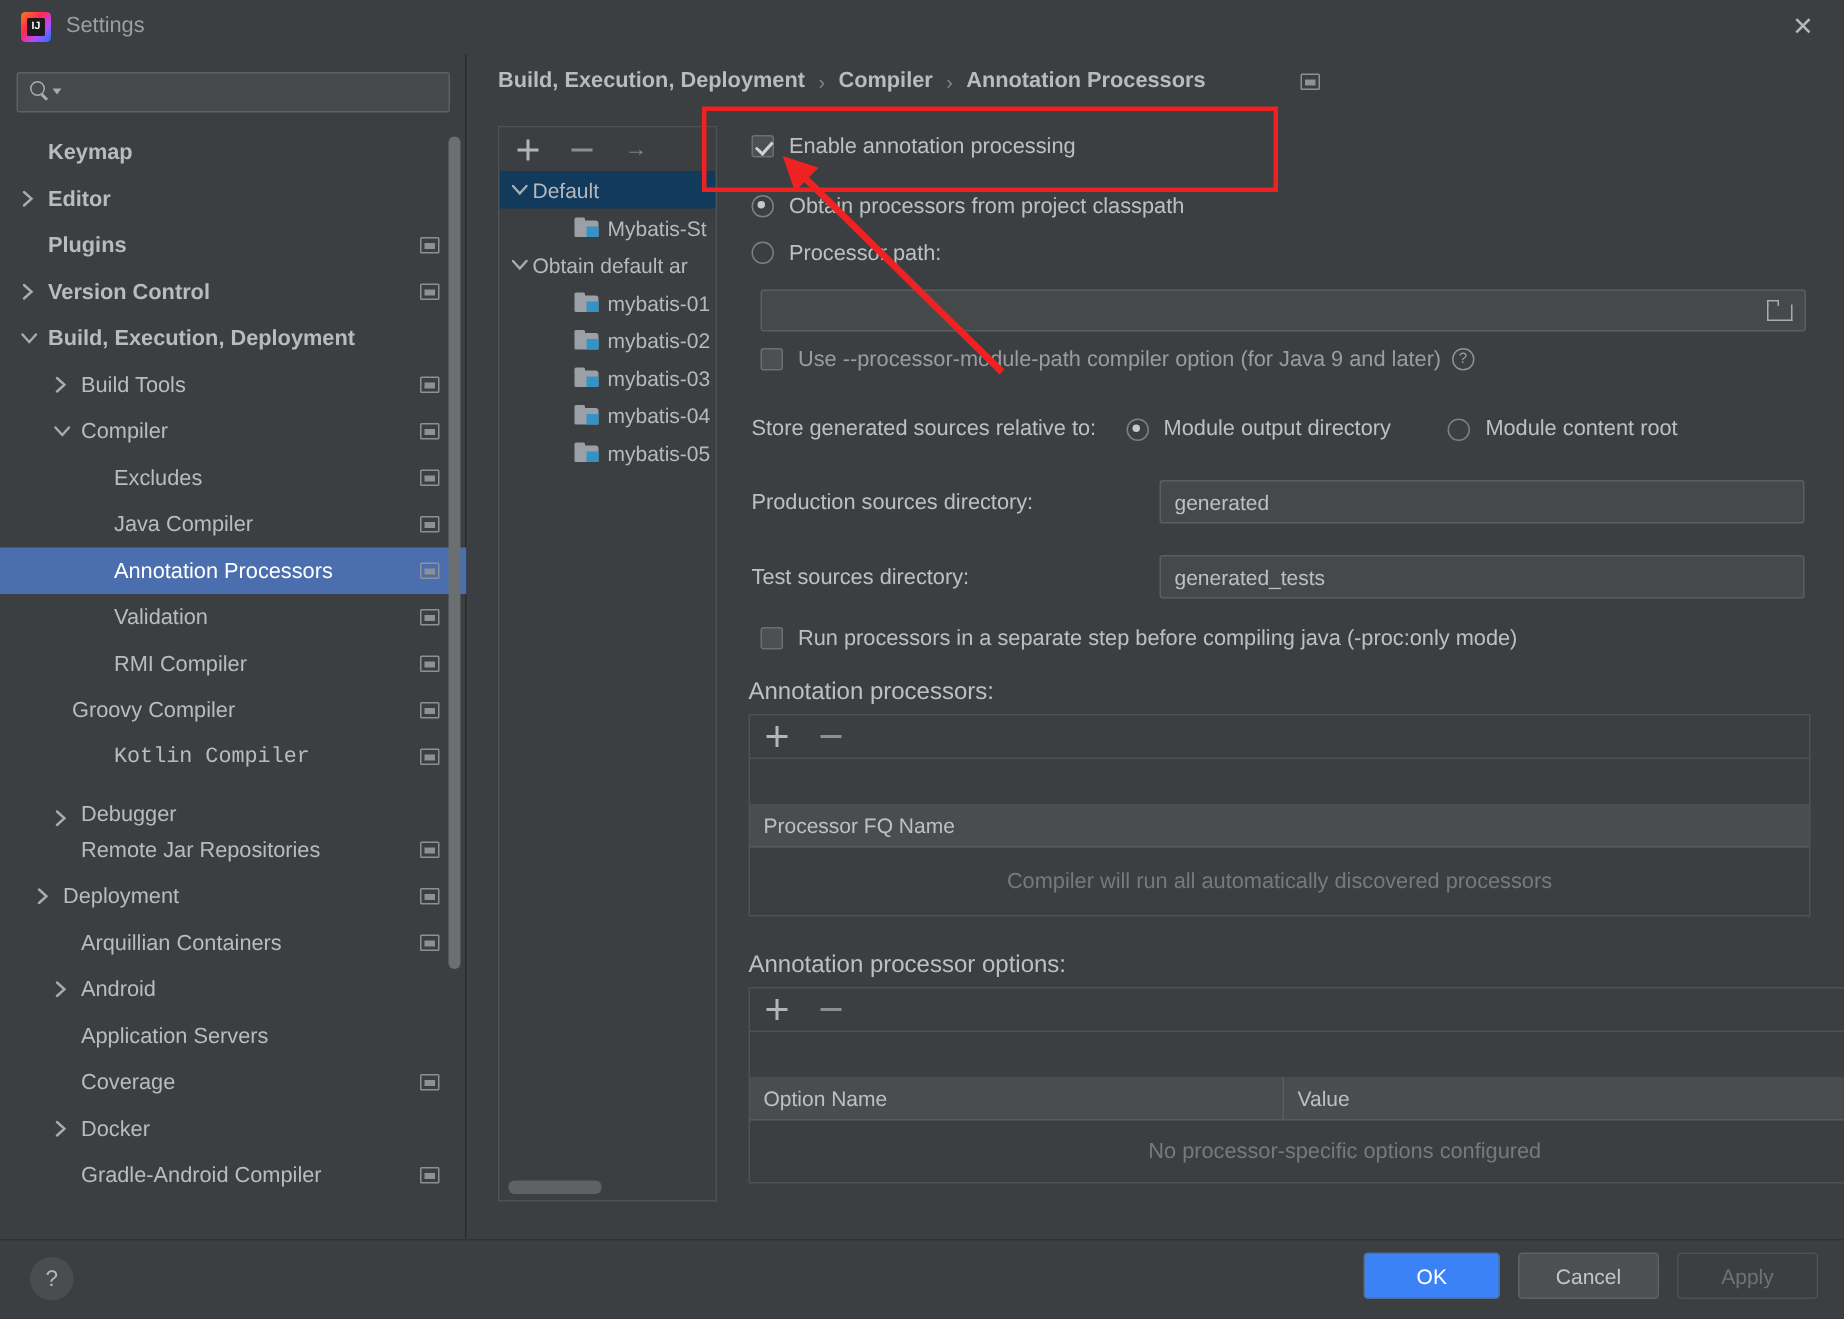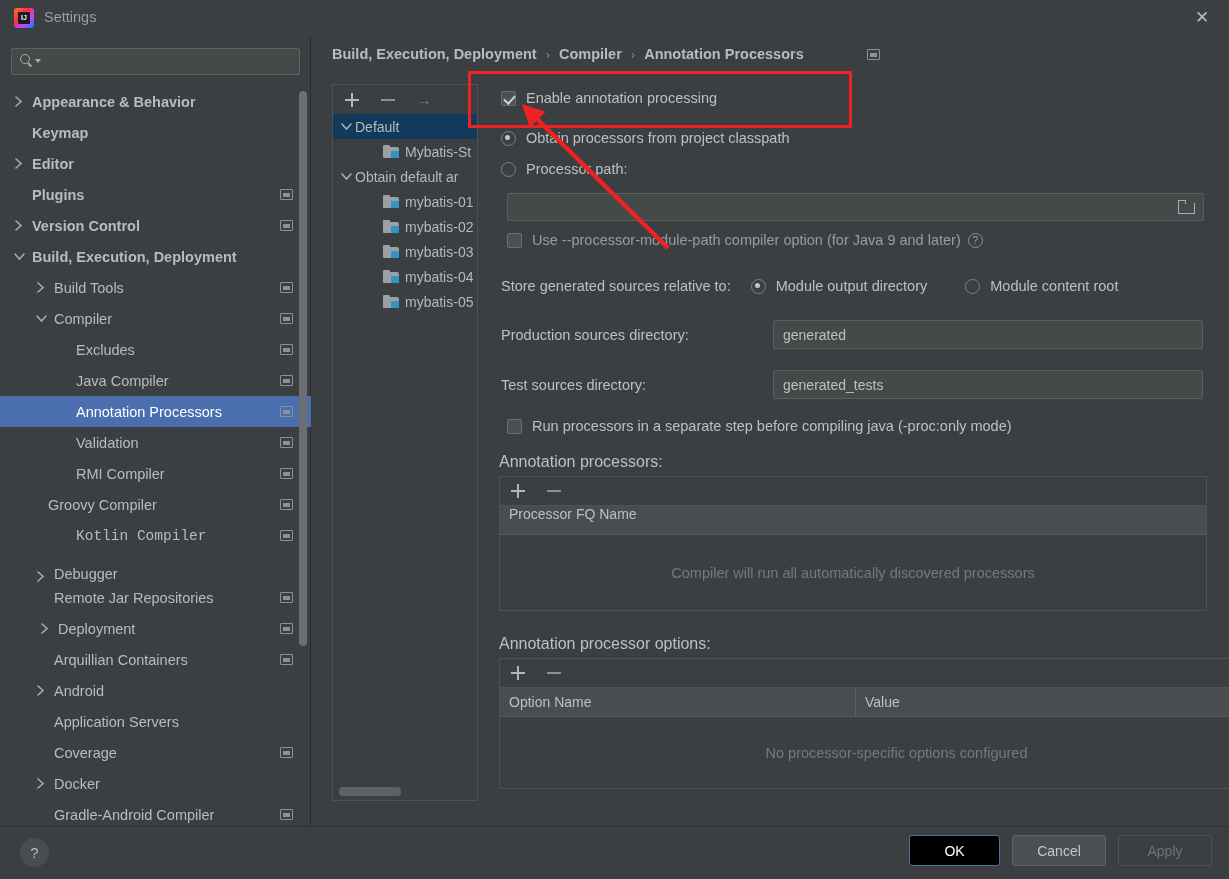--- a/index.html
+++ b/index.html
@@ -149,21 +149,21 @@
   }
   .breadcrumb .sep { color: #85888b; font-weight: normal; font-size: 13px; }
   .bc-badge {
     position: absolute; left: 867px; top: 49px; width: 13px; height: 11px;
     border: 1px solid #8d9194; border-radius: 1px;
   }
   .bc-badge::after { content:""; position:absolute; left:2px; top:3px; width:7px; height:4px; background:#8d9194; }
 
   .main { position: absolute; left: 498px; top: 80px; width: 715px; }
 
-  .row { display: flex; align-items: center; }
+  .row { display: flex; }
   .cb {
     width: 15px; height: 15px; background: #4c5052; border: 1px solid #6b6f71;
     border-radius: 2px; position: relative; flex: 0 0 15px; cursor: pointer;
   }
   .cb.checked::after {
     content: ""; position: absolute; left: 4px; top: 1px; width: 5px; height: 9px;
     border: solid #cfd2d4; border-width: 0 2px 2px 0; transform: rotate(42deg);
   }
   .rb {
     width: 15px; height: 15px; border: 1.5px solid #7d8184; border-radius: 50%;
@@ -216,22 +216,22 @@
   .t-aopts { left: 1px; top: 555px; }
 
   .tablebox { position: absolute; border: 1px solid #4e5254; background: #3c3f41; }
   .tb-aproc { left: 1px; top: 396px; width: 708px; height: 135px; }
   .tb-aopts { left: 1px; top: 578px; width: 795px; height: 131px; }
   .tbl-toolbar {
     height: 29px; display: flex; align-items: center; padding-left: 9px; gap: 18px;
     border-bottom: 1px solid #4e5254;
   }
   .tbl-head {
-    height: 29px; background: #4a4d4f; display: flex; 
-    font-size: 14px; color: #bdc0c2; border-bottom: 1px solid #565a5c;
+    height: 29px; background: #4a4d4f; display: flex; align-items: center;
+    font-size: 14px; color: #bdc0c2; border-bottom: 1px solid #565a5c; margin-top: 30px;
   }
   .th { padding-left: 9px; }
   .th.c1 { width: 356px; border-right: 1px solid #5a5e60; height: 100%; display:flex; align-items:center; }
   .th.c2 { flex: 1; height: 100%; display:flex; align-items:center; padding-left: 9px; }
   .tbl-empty {
     flex: 1; display: flex; align-items: center; justify-content: center;
     font-size: 14.5px; color: #77797b;
   }
   .tablebox { display: flex; flex-direction: column; }
 
@@ -244,21 +244,21 @@
     position: absolute; left: 20px; top: 838px; width: 29px; height: 29px;
     border-radius: 50%; background: #4a4d4f;
     display: flex; align-items: center; justify-content: center;
     font-size: 15px; color: #b6b9bc; cursor: pointer;
   }
   .btn {
     position: absolute; height: 31px; border-radius: 3px; font-size: 14px;
     display: flex; align-items: center; justify-content: center; cursor: pointer;
     font-family: "Liberation Sans", sans-serif;
   }
-  .btn-ok     { left: 909px; top: 835px; width: 91px; background: #000000; border: 1px solid #4c7099; color: #ffffff; }
+  .btn-ok     { left: 909px; top: 835px; width: 91px; background: #3b82f6; border: 1px solid #4c7099; color: #ffffff; }
   .btn-cancel { left: 1012px; top: 835px; width: 94px; background: #4c5052; border: 1px solid #5e6264; color: #c3c6c8; }
   .btn-apply  { left: 1118px; top: 835px; width: 94px; background: #3c3f41; border: 1px solid #4e5254; color: #6f7274; }
 
   
   .anno { position: absolute; left: 0; top: 0; width: 1229px; height: 879px; pointer-events: none; }
   .anno-rect {
     position: absolute; left: 468px; top: 71px; width: 384px; height: 57px;
     border: 3px solid #ee2222;
   }
 </style>
@@ -281,128 +281,120 @@
         <span class="search-icon">
           <span class="circ"></span>
             <span class="handle"></span>
         </span>
         <span class="search-tri"></span>
         <input class="search-input" value="" placeholder="" style="">
       </div>
     </div>
     <div class="tree" id="sidebar-tree">
         <div class="node" style="padding-left: 14px;">
+          <span class="chev"></span>
+          <span class="label lvl0">Keymap</span>
+        </div>
+        <div class="node" style="padding-left: 14px;">
           <span class="chev">
             <svg width="9" height="11" viewBox="0 0 9 11">
               <path d="M2 1 L7 5.5 L2 10" fill="none" stroke="#a9acae" stroke-width="1.6" stroke-linecap="round"></path>
             </svg>
           </span>
-          <span class="label lvl0">Appearance &amp; Behavior</span>
+          <span class="label lvl0">Editor</span>
         </div>
         <div class="node" style="padding-left: 14px;">
           <span class="chev"></span>
-          <span class="label lvl0">Keymap</span>
+          <span class="label lvl0">Plugins</span>
+          <span class="badge"></span>
         </div>
         <div class="node" style="padding-left: 14px;">
           <span class="chev">
             <svg width="9" height="11" viewBox="0 0 9 11">
               <path d="M2 1 L7 5.5 L2 10" fill="none" stroke="#a9acae" stroke-width="1.6" stroke-linecap="round"></path>
             </svg>
           </span>
-          <span class="label lvl0">Editor</span>
+          <span class="label lvl0">Version Control</span>
+          <span class="badge"></span>
         </div>
         <div class="node" style="padding-left: 14px;">
-          <span class="chev"></span>
-          <span class="label lvl0">Plugins</span>
-          <span class="badge"></span>
-        </div>
-        <div class="node" style="padding-left: 14px;">
+          <span class="chev">
+            <svg width="11" height="9" viewBox="0 0 11 9">
+              <path d="M1 2 L5.5 7 L10 2" fill="none" stroke="#a9acae" stroke-width="1.6" stroke-linecap="round"></path>
+            </svg>
+          </span>
+          <span class="label lvl0">Build, Execution, Deployment</span>
+        </div>
+        <div class="node" style="padding-left: 36px;">
           <span class="chev">
             <svg width="9" height="11" viewBox="0 0 9 11">
               <path d="M2 1 L7 5.5 L2 10" fill="none" stroke="#a9acae" stroke-width="1.6" stroke-linecap="round"></path>
             </svg>
           </span>
-          <span class="label lvl0">Version Control</span>
-          <span class="badge"></span>
-        </div>
-        <div class="node" style="padding-left: 14px;">
+          <span class="label">Build Tools</span>
+          <span class="badge"></span>
+        </div>
+        <div class="node" style="padding-left: 36px;">
           <span class="chev">
             <svg width="11" height="9" viewBox="0 0 11 9">
               <path d="M1 2 L5.5 7 L10 2" fill="none" stroke="#a9acae" stroke-width="1.6" stroke-linecap="round"></path>
             </svg>
           </span>
-          <span class="label lvl0">Build, Execution, Deployment</span>
-        </div>
-        <div class="node" style="padding-left: 36px;">
+          <span class="label">Compiler</span>
+          <span class="badge"></span>
+        </div>
+        <div class="node" style="padding-left: 58px;">
+          <span class="chev"></span>
+          <span class="label">Excludes</span>
+          <span class="badge"></span>
+        </div>
+        <div class="node" style="padding-left: 58px;">
+          <span class="chev"></span>
+          <span class="label">Java Compiler</span>
+          <span class="badge"></span>
+        </div>
+        <div class="node selected" style="padding-left: 58px;">
+          <span class="chev"></span>
+          <span class="label">Annotation Processors</span>
+          <span class="badge"></span>
+        </div>
+        <div class="node" style="padding-left: 58px;">
+          <span class="chev"></span>
+          <span class="label">Validation</span>
+          <span class="badge"></span>
+        </div>
+        <div class="node" style="padding-left: 58px;">
+          <span class="chev"></span>
+          <span class="label">RMI Compiler</span>
+          <span class="badge"></span>
+        </div>
+        <div class="node" style="padding-left: 30px;">
+          <span class="chev"></span>
+          <span class="label">Groovy Compiler</span>
+          <span class="badge"></span>
+        </div>
+        <div class="node" style="padding-left: 58px; font-family: Liberation Mono, monospace;">
+          <span class="chev"></span>
+          <span class="label">Kotlin Compiler</span>
+          <span class="badge"></span>
+        </div>
+        <div class="node" style="padding-left: 36px; align-items: flex-end;">
           <span class="chev">
             <svg width="9" height="11" viewBox="0 0 9 11">
               <path d="M2 1 L7 5.5 L2 10" fill="none" stroke="#a9acae" stroke-width="1.6" stroke-linecap="round"></path>
             </svg>
           </span>
-          <span class="label">Build Tools</span>
-          <span class="badge"></span>
-        </div>
-        <div class="node" style="padding-left: 36px;">
-          <span class="chev">
-            <svg width="11" height="9" viewBox="0 0 11 9">
-              <path d="M1 2 L5.5 7 L10 2" fill="none" stroke="#a9acae" stroke-width="1.6" stroke-linecap="round"></path>
-            </svg>
-          </span>
-          <span class="label">Compiler</span>
-          <span class="badge"></span>
-        </div>
-        <div class="node" style="padding-left: 58px;">
-          <span class="chev"></span>
-          <span class="label">Excludes</span>
-          <span class="badge"></span>
-        </div>
-        <div class="node" style="padding-left: 58px;">
-          <span class="chev"></span>
-          <span class="label">Java Compiler</span>
-          <span class="badge"></span>
-        </div>
-        <div class="node selected" style="padding-left: 58px;">
-          <span class="chev"></span>
-          <span class="label">Annotation Processors</span>
-          <span class="badge"></span>
-        </div>
-        <div class="node" style="padding-left: 58px;">
-          <span class="chev"></span>
-          <span class="label">Validation</span>
-          <span class="badge"></span>
-        </div>
-        <div class="node" style="padding-left: 58px;">
-          <span class="chev"></span>
-          <span class="label">RMI Compiler</span>
-          <span class="badge"></span>
-        </div>
-        <div class="node" style="padding-left: 30px;">
-          <span class="chev"></span>
-          <span class="label">Groovy Compiler</span>
-          <span class="badge"></span>
-        </div>
-        <div class="node" style="padding-left: 58px; font-family: Liberation Mono, monospace;">
-          <span class="chev"></span>
-          <span class="label">Kotlin Compiler</span>
-          <span class="badge"></span>
-        </div>
-        <div class="node" style="padding-left: 36px; align-items: flex-end;">
-          <span class="chev">
-            <svg width="9" height="11" viewBox="0 0 9 11">
-              <path d="M2 1 L7 5.5 L2 10" fill="none" stroke="#a9acae" stroke-width="1.6" stroke-linecap="round"></path>
-            </svg>
-          </span>
           <span class="label">Debugger</span>
         </div>
         <div class="node" style="padding-left: 36px;">
           <span class="chev"></span>
           <span class="label">Remote Jar Repositories</span>
           <span class="badge"></span>
         </div>
-        <div class="node" style="padding-left: 40px;">
+        <div class="node" style="padding-left: 24px;">
           <span class="chev">
             <svg width="9" height="11" viewBox="0 0 9 11">
               <path d="M2 1 L7 5.5 L2 10" fill="none" stroke="#a9acae" stroke-width="1.6" stroke-linecap="round"></path>
             </svg>
           </span>
           <span class="label">Deployment</span>
           <span class="badge"></span>
         </div>
         <div class="node" style="padding-left: 36px;">
           <span class="chev"></span>

